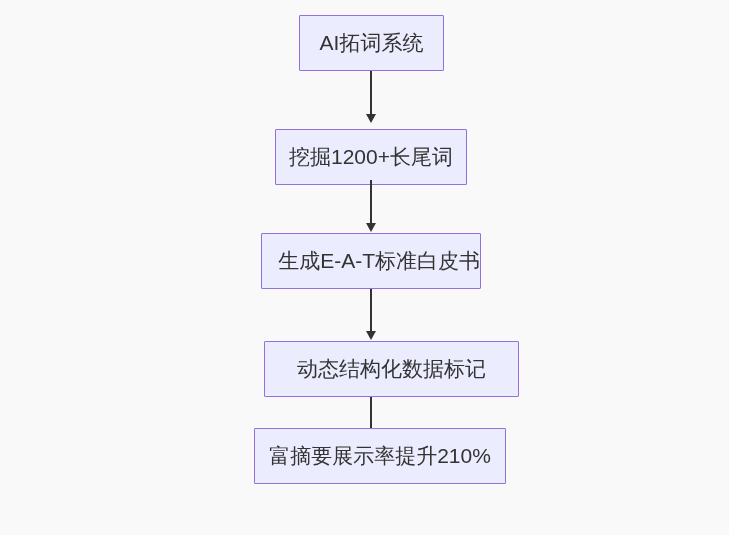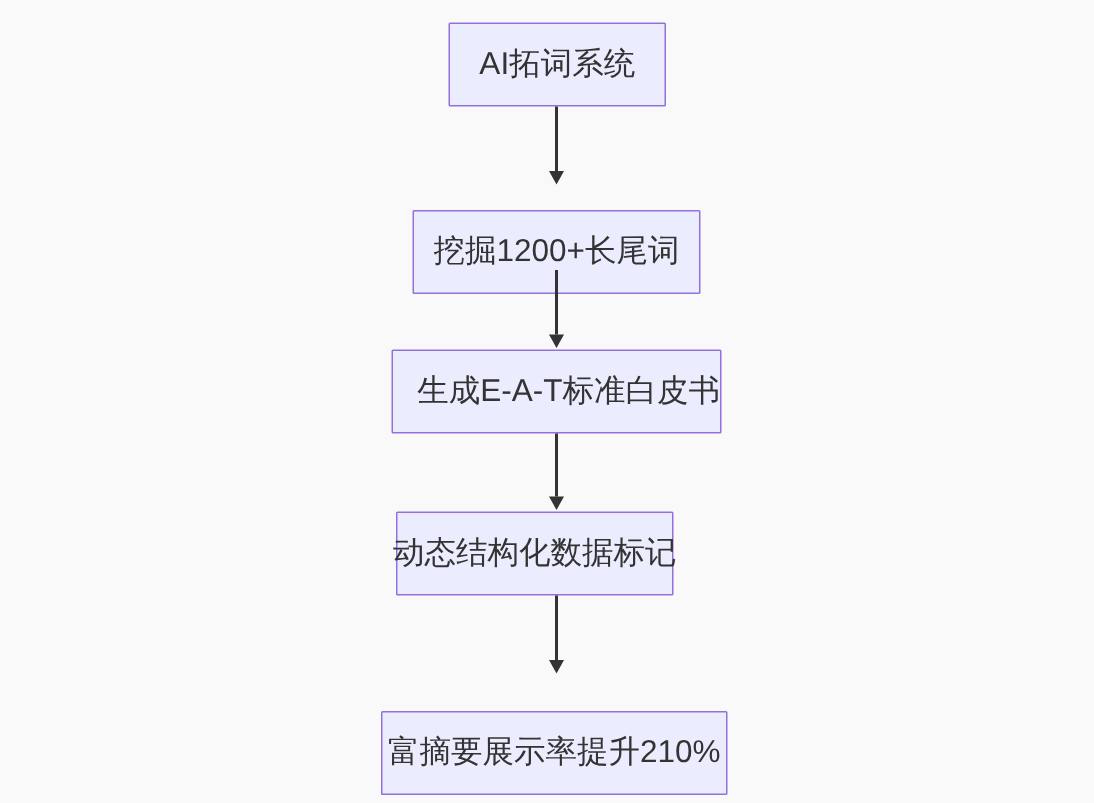--- a/index.html
+++ b/index.html
@@ -26,24 +26,24 @@
     border-radius: 1px;
     display: flex;
     align-items: center;
     justify-content: center;
     color: var(--text, #333333);
     font-size: 21px;
     line-height: 1.2;
     white-space: nowrap;
   }
   .node-0 { left: 299px; top: 15px;  width: 145px; height: 56px; }
-  .node-1 { left: 275px; top: 140px; width: 192px; height: 56px; }
+  .node-1 { left: 275px; top: 129px; width: 192px; height: 56px; }
   .node-2 { left: 261px; top: 233px; width: 220px; height: 56px; justify-content: flex-end; }
-  .node-3 { left: 264px; top: 341px; width: 185px; height: 56px; }
-  .node-4 { left: 254px; top: 474px; width: 231px; height: 56px; }
+  .node-3 { left: 264px; top: 341px; width: 255px; height: 56px; }
+  .node-4 { left: 254px; top: 428px; width: 252px; height: 56px; }
   .arrow {
     position: absolute;
     left: 365px;
     width: 12px;
     display: flex;
     flex-direction: column;
     align-items: center;
   }
   .arrow-0 { top: 71px;  height: 52px; }
   .arrow-1 { top: 180px; height: 52px; }

